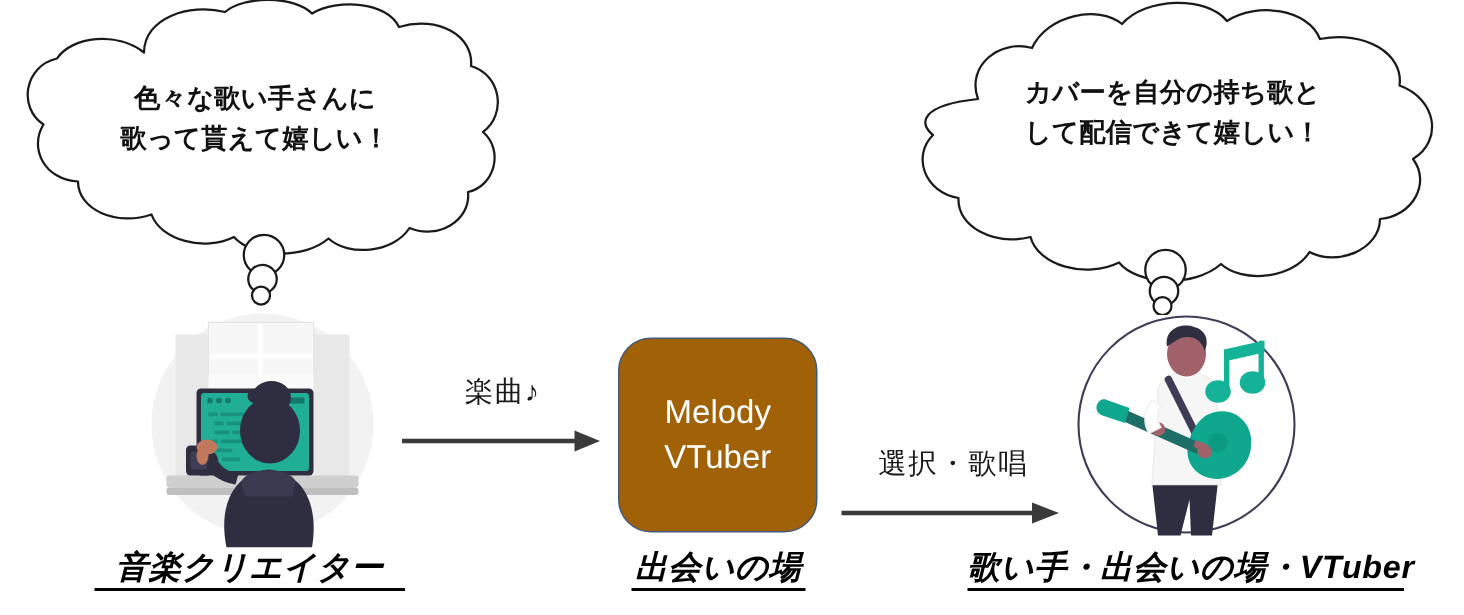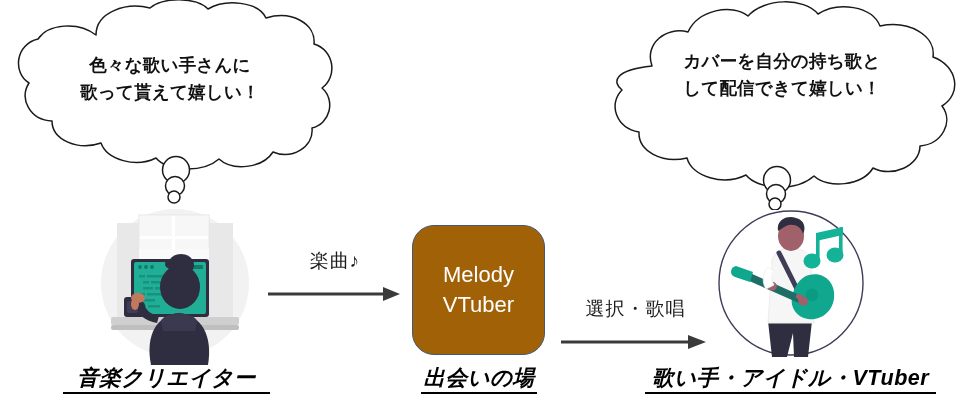--- a/index.html
+++ b/index.html
@@ -262,15 +262,15 @@
         <ellipse cx="104" cy="58" rx="8.5" ry="7.5"></ellipse>
         <ellipse cx="127" cy="52" rx="8.5" ry="7.5"></ellipse>
       </g>
     </svg>
   </div>
 
   <div class="caption" style="left:63px; top:366px; width:207px;">音楽クリエイター</div>
 
   <div class="caption" style="left:421px; top:366px; width:116px;">出会いの場</div>
 
-  <div class="caption" style="left:645px; top:366px; width:291px;">歌い手・アイドル・VTuber</div>
+  <div class="caption" style="left:645px; top:366px; width:291px;">歌い手・出会いの場・VTuber</div>
 
 </div>
 
 </body></html>

